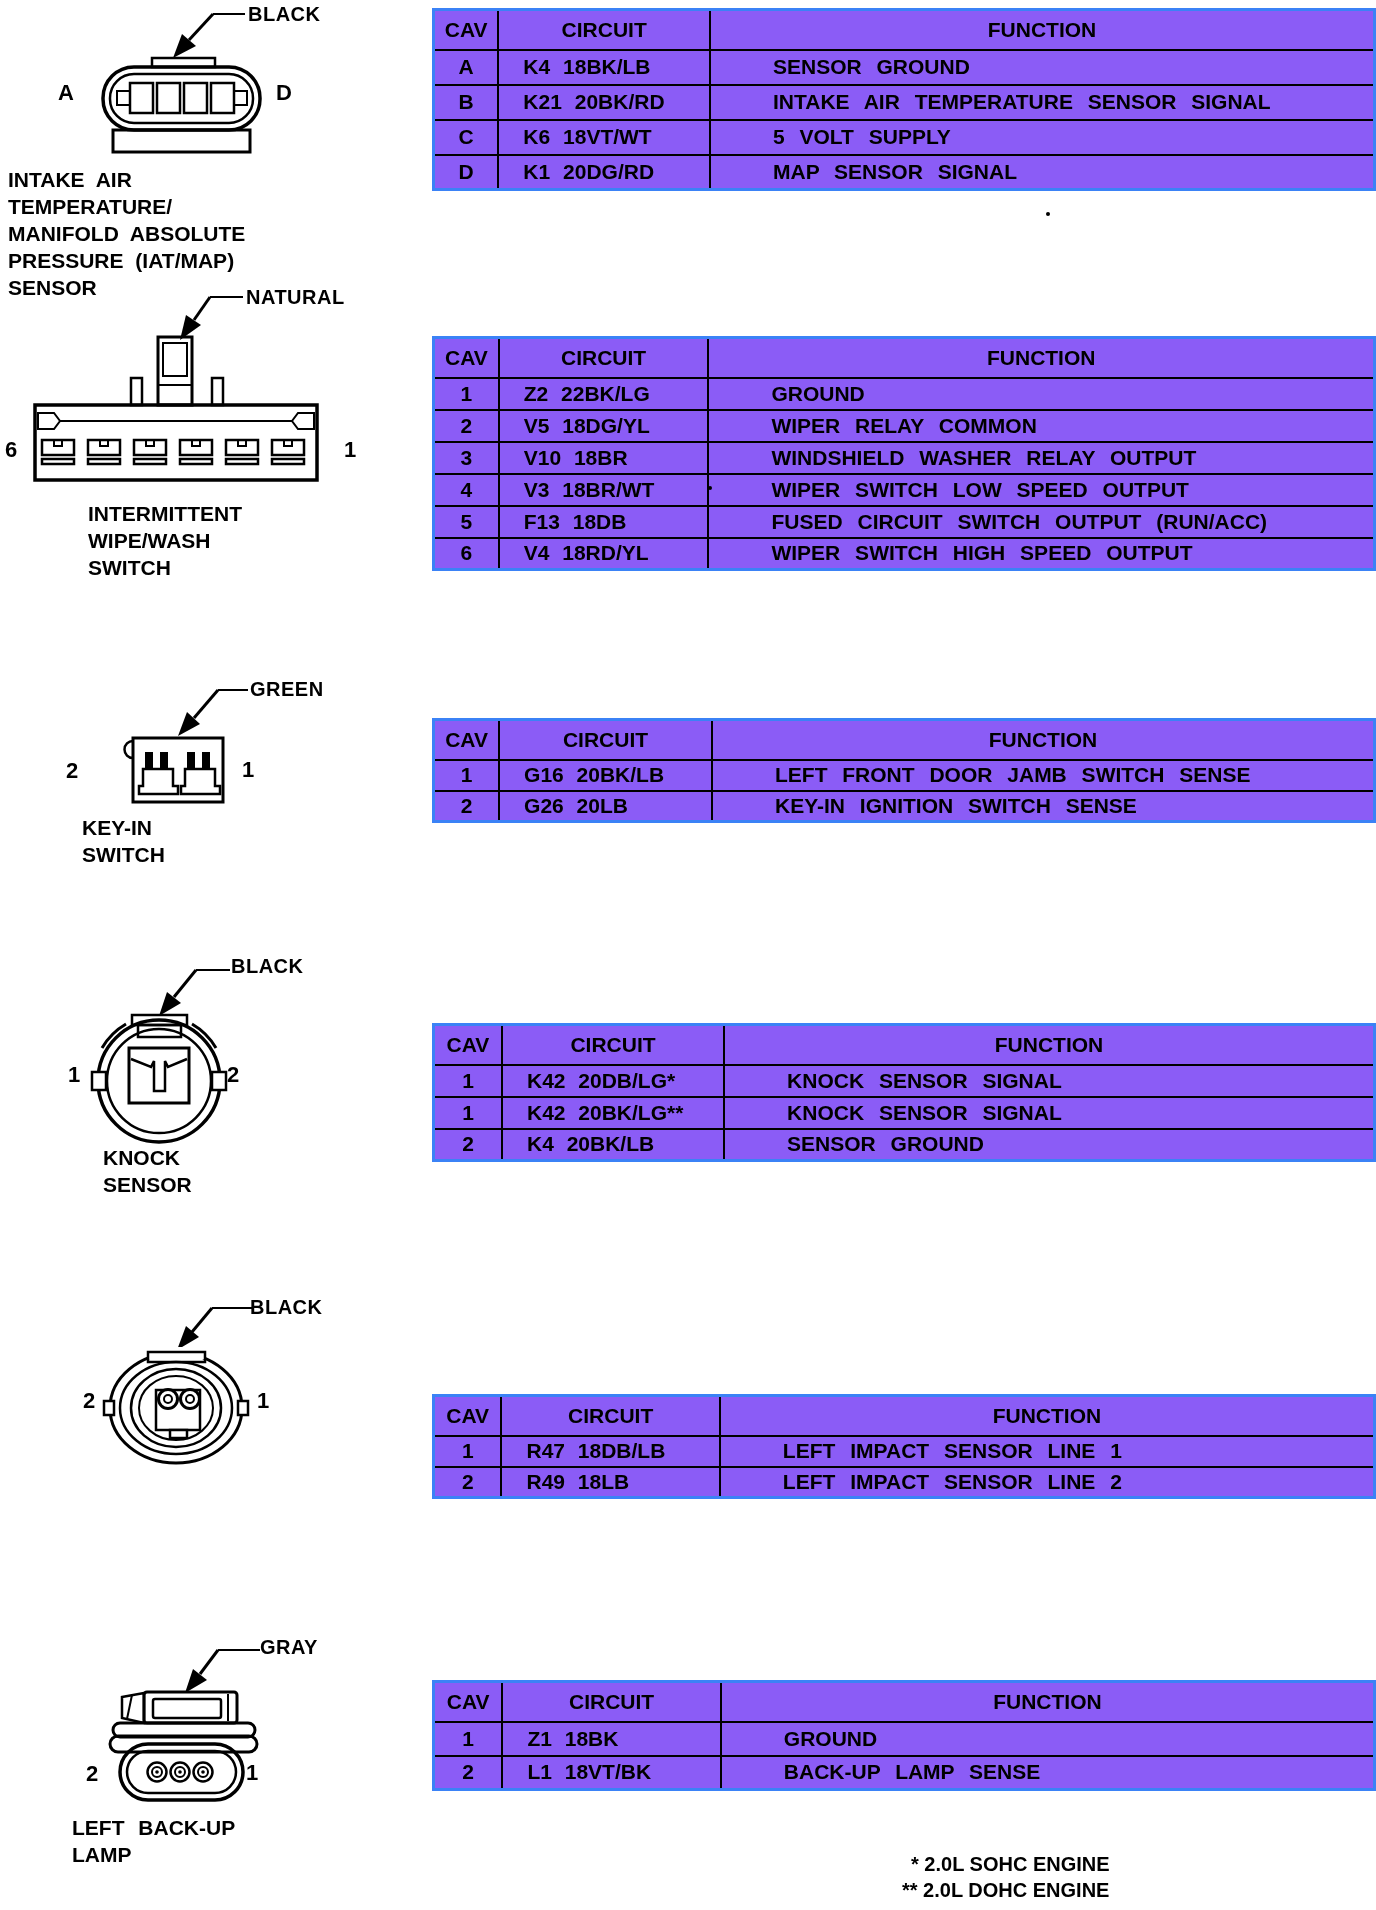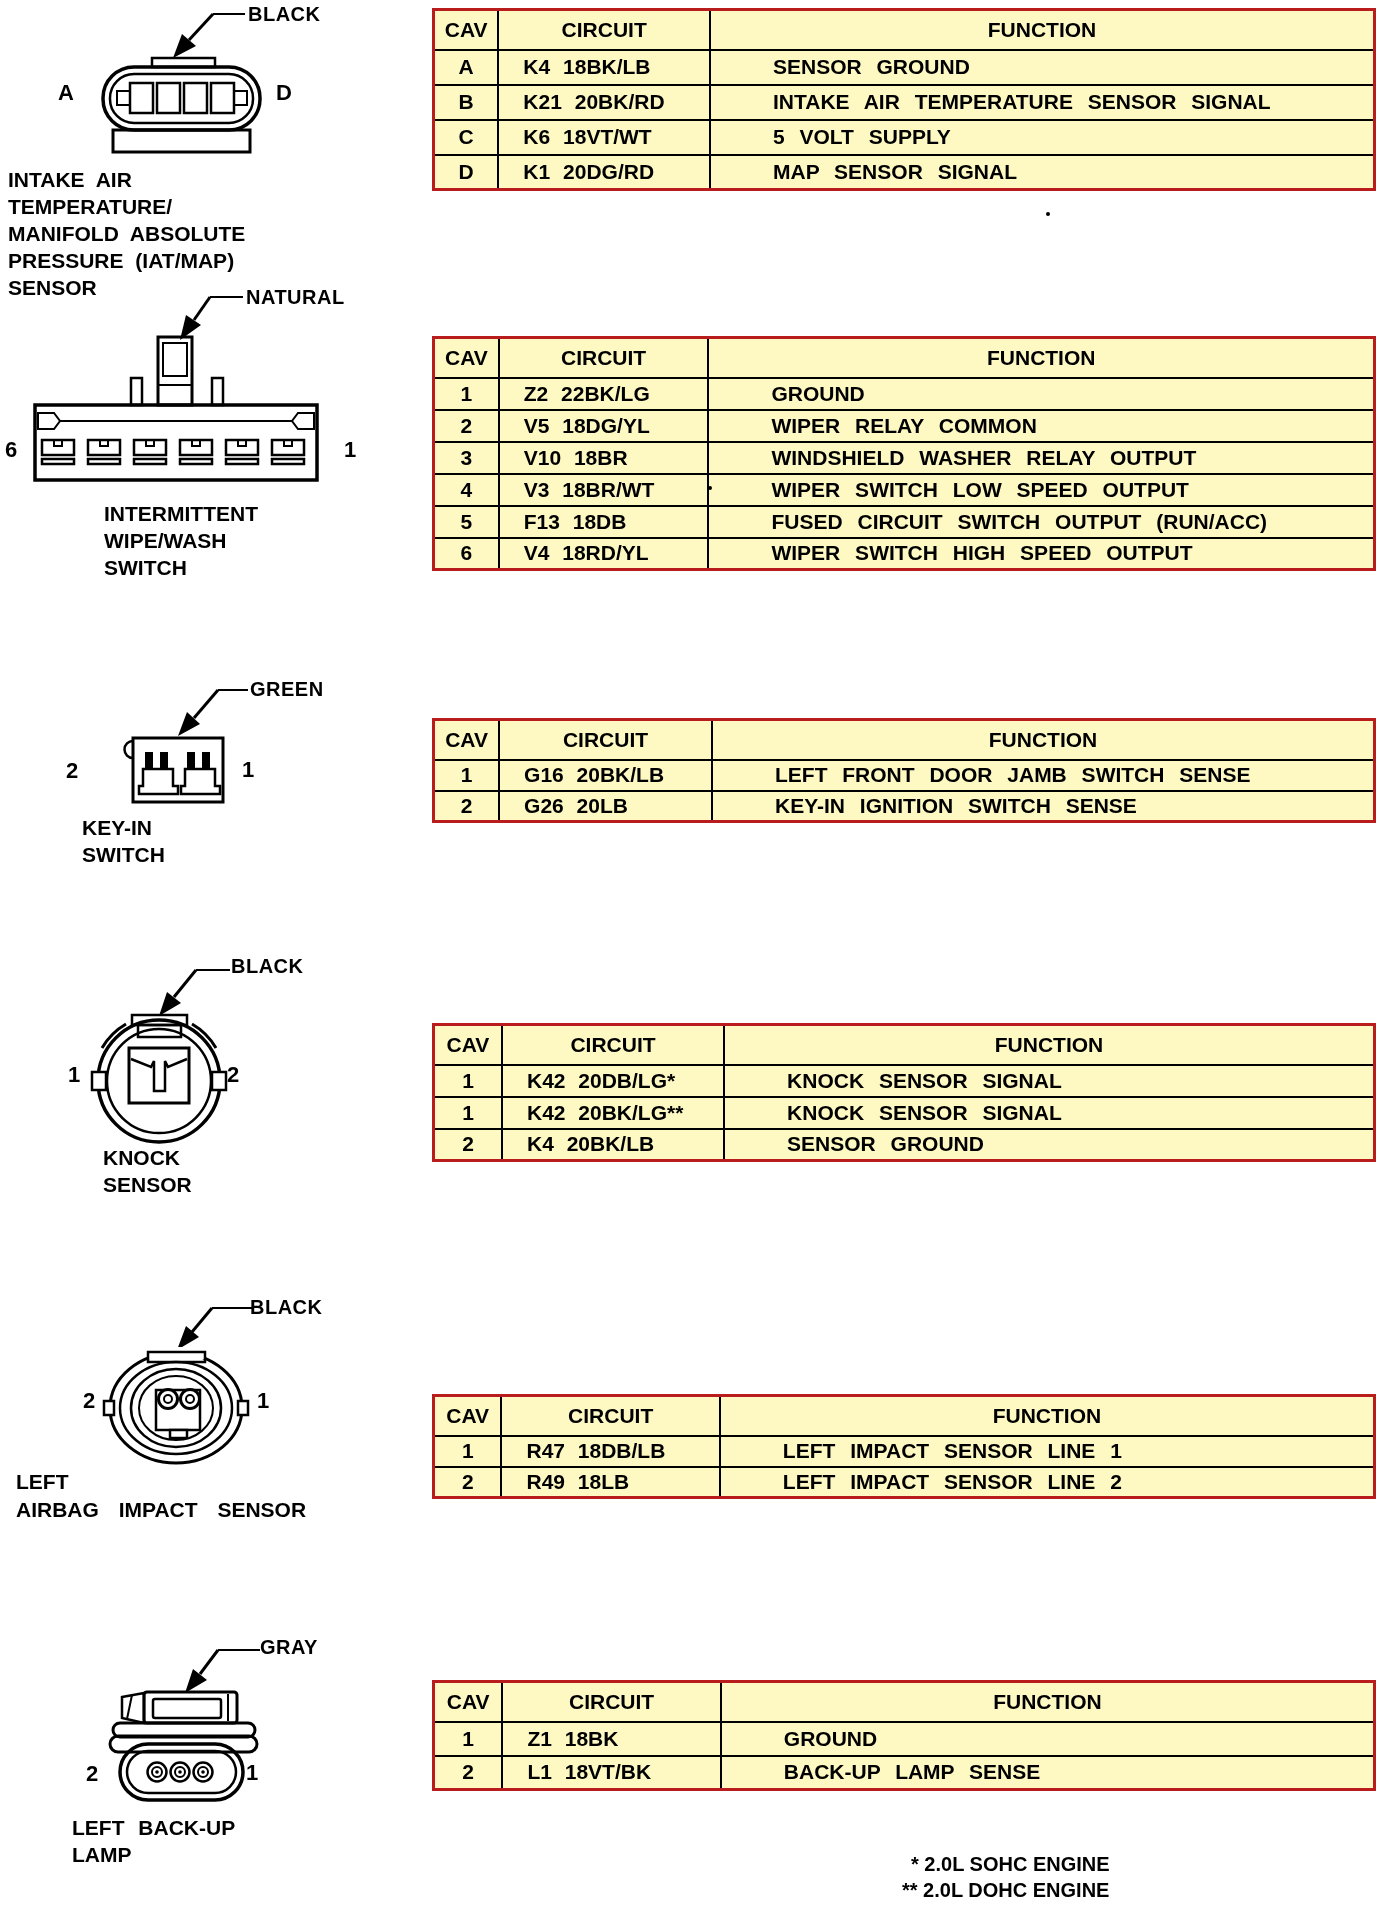--- a/index.html
+++ b/index.html
@@ -6,22 +6,22 @@
   .page{position:relative;width:1376px;height:1910px;background:#ffffff;overflow:hidden;
         font-family:"Liberation Sans",sans-serif;color:#000;}
   .art{position:absolute;}
   .lbl{position:absolute;font:700 20px "Liberation Sans",sans-serif;letter-spacing:.5px;white-space:nowrap;}
   .pin{position:absolute;font:700 22px "Liberation Sans",sans-serif;}
   .cap{position:absolute;font:700 21px/27px "Liberation Sans",sans-serif;
        white-space:pre-line;word-spacing:6px;letter-spacing:0;}
   .cap-wide{word-spacing:14px;}
   .foot{position:absolute;font:700 20px "Liberation Sans",sans-serif;white-space:nowrap;}
   .dot{position:absolute;width:4px;height:4px;background:#000;border-radius:50%;}
-  table.pinout{position:absolute;border-collapse:collapse;table-layout:fixed;background:#fef9c3;
-       border:3px solid #b91c1c;}
+  table.pinout{position:absolute;border-collapse:collapse;table-layout:fixed;background:#8b5cf6;
+       border:3px solid #3b82f6;}
   .pinout th,.pinout td{border:2px solid #000;padding:0;font:700 21px "Liberation Sans",sans-serif;
        color:#000;overflow:hidden;white-space:nowrap;}
   .pinout th{text-align:center;}
   th.c1,td.c1{width:70px;text-align:center;}
   th.c2,td.c2{width:203px;}
   td.c2{padding-left:24px;word-spacing:7px;}
   th.c3,td.c3{width:640px;}
   td.c3{padding-left:62px;word-spacing:9px;margin-top:21px;}
   .t1 tr{height:35px}.t2 tr{height:32px}.t3 tr{height:31px}
   .t4 tr{height:32px}.t5 tr{height:31px}.t6 tr{height:34px}
@@ -122,21 +122,21 @@
         <rect x="238" y="160" width="8" height="6" stroke-width="2"></rect>
         <rect x="226" y="179" width="32" height="5"></rect>
       <rect x="272" y="160" width="32" height="15"></rect>
         <rect x="284" y="160" width="8" height="6" stroke-width="2"></rect>
         <rect x="272" y="179" width="32" height="5"></rect>
     </g>
   </svg>
   <div class="lbl" style="left:246px;top:286px">NATURAL</div>
   <div class="pin" style="left:5px;top:437px">6</div>
   <div class="pin" style="left:344px;top:437px">1</div>
-  <div class="cap" style="left:104px;top:500px;width:180px">INTERMITTENT
+  <div class="cap" style="left:88px;top:500px;width:180px">INTERMITTENT
 WIPE/WASH
 SWITCH</div>
 
   <table class="pinout t2" style="left:432px;top:336px">
     <tbody>
         <tr class="hd">
       <th class="c1">CAV</th>
       <th class="c2">CIRCUIT</th>
       <th class="c3">FUNCTION</th>
         </tr>
@@ -285,22 +285,20 @@
       <rect x="110" y="150" width="17" height="8" fill="#fff"></rect>
       <circle cx="108" cy="119" r="9.5" fill="#fff" stroke-width="3"></circle>
       <circle cx="130" cy="119" r="9.5" fill="#fff" stroke-width="3"></circle>
       <circle cx="108" cy="119" r="4" stroke-width="2"></circle>
       <circle cx="130" cy="119" r="4" stroke-width="2"></circle>
     </g>
   </svg>
   <div class="lbl" style="left:250px;top:1296px">BLACK</div>
   <div class="pin" style="left:83px;top:1388px">2</div>
   <div class="pin" style="left:257px;top:1388px">1</div>
-  <div class="cap cap-wide" style="left:16px;top:1468px;width:292px;line-height:28px">LEFT
-AIRBAG IMPACT SENSOR</div>
 
   <table class="pinout t5" style="left:432px;top:1394px">
     <tbody>
         <tr class="hd">
       <th class="c1">CAV</th>
       <th class="c2">CIRCUIT</th>
       <th class="c3">FUNCTION</th>
         </tr>
     <tr>
       <td class="c1">1</td>

